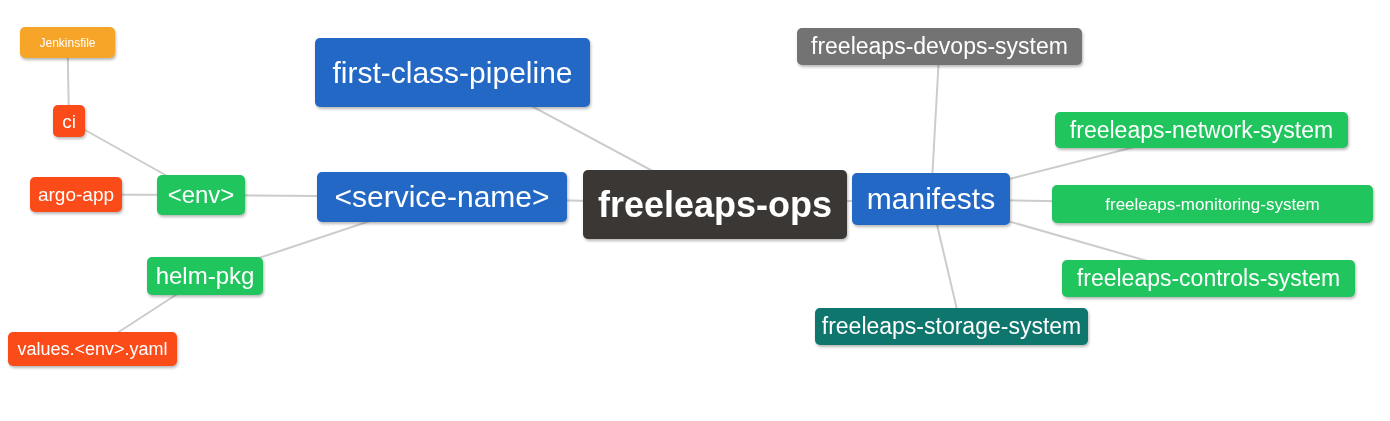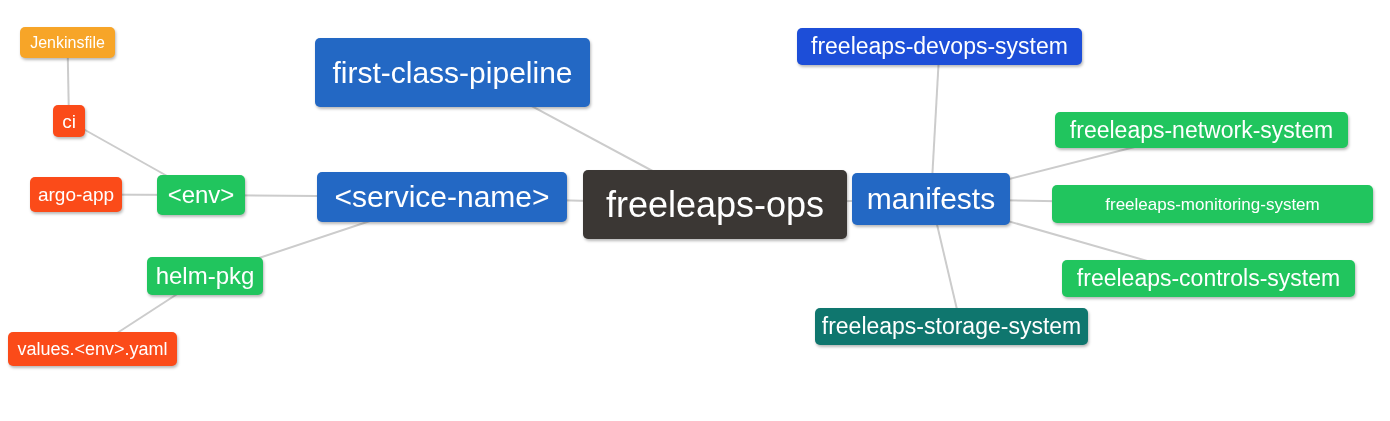--- a/index.html
+++ b/index.html
@@ -47,28 +47,28 @@
       <line x1="92.5" y1="349" x2="205" y2="276" stroke="#cccccc" stroke-width="2"></line>
       <line x1="452.5" y1="63.5" x2="715" y2="204.5" stroke="#cccccc" stroke-width="2"></line>
       <line x1="442" y1="197" x2="715" y2="204.5" stroke="#cccccc" stroke-width="2"></line>
       <line x1="715" y1="204.5" x2="931" y2="199" stroke="#cccccc" stroke-width="2"></line>
       <line x1="931" y1="199" x2="939.5" y2="46.5" stroke="#cccccc" stroke-width="2"></line>
       <line x1="931" y1="199" x2="1201.5" y2="130" stroke="#cccccc" stroke-width="2"></line>
       <line x1="931" y1="199" x2="1212.5" y2="204" stroke="#cccccc" stroke-width="2"></line>
       <line x1="931" y1="199" x2="1208.5" y2="278.5" stroke="#cccccc" stroke-width="2"></line>
       <line x1="931" y1="199" x2="961" y2="326.5" stroke="#cccccc" stroke-width="2"></line>
     </svg>
-<div class="node" style="left: 20px; top: 27px; width: 95px; height: 31px; font-size: 16px; background: rgb(247, 165, 40);">Jenkinsfile</div>
+<div class="node" style="left: 20px; top: 27px; width: 95px; height: 31px; font-size: 12px; background: rgb(247, 165, 40);">Jenkinsfile</div>
     <div class="node" style="left: 53px; top: 105px; width: 32px; height: 32px; font-size: 19px; background: rgb(251, 75, 25);">ci</div>
     <div class="node" style="left: 30px; top: 177px; width: 92px; height: 35px; font-size: 19px; background: rgb(251, 75, 25);">argo-app</div>
     <div class="node" style="left: 157px; top: 175px; width: 88px; height: 40px; font-size: 24px; background: rgb(33, 197, 94);">&lt;env&gt;</div>
     <div class="node" style="left: 147px; top: 257px; width: 116px; height: 38px; font-size: 24px; background: rgb(33, 197, 94);">helm-pkg</div>
     <div class="node" style="left: 8px; top: 332px; width: 169px; height: 34px; font-size: 18px; background: rgb(251, 75, 25);">values.&lt;env&gt;.yaml</div>
     <div class="node" style="left: 315px; top: 38px; width: 275px; height: 69px; font-size: 30px; background: rgb(35, 104, 196);">first-class-pipeline</div>
     <div class="node" style="left: 317px; top: 172px; width: 250px; height: 50px; font-size: 30px; background: rgb(35, 104, 196);">&lt;service-name&gt;</div>
-    <div class="node" style="left: 583px; top: 170px; width: 264px; height: 69px; font-size: 36px; background: rgb(59, 55, 52);">freeleaps-ops</div>
+    <div class="node" style="left: 583px; top: 170px; width: 264px; height: 69px; font-size: 36px; background: rgb(59, 55, 52); font-weight: bold;">freeleaps-ops</div>
     <div class="node" style="left: 852px; top: 173px; width: 158px; height: 52px; font-size: 30px; background: rgb(35, 104, 196);">manifests</div>
-    <div class="node" style="left: 797px; top: 28px; width: 285px; height: 37px; font-size: 23px; background: #1d4ed8;">freeleaps-devops-system</div>
+    <div class="node" style="left: 797px; top: 28px; width: 285px; height: 37px; font-size: 23px; background: #737373;">freeleaps-devops-system</div>
     <div class="node" style="left: 1055px; top: 112px; width: 293px; height: 36px; font-size: 23px; background: rgb(33, 197, 94);">freeleaps-network-system</div>
     <div class="node" style="left: 1052px; top: 185px; width: 321px; height: 38px; font-size: 17px; background: rgb(33, 197, 94);">freeleaps-monitoring-system</div>
     <div class="node" style="left: 1062px; top: 260px; width: 293px; height: 37px; font-size: 23px; background: rgb(33, 197, 94);">freeleaps-controls-system</div>
     <div class="node" style="left: 815px; top: 308px; width: 273px; height: 37px; font-size: 23px; background: #0f766e;">freeleaps-storage-system</div>
   </div>
 
 </body></html>

